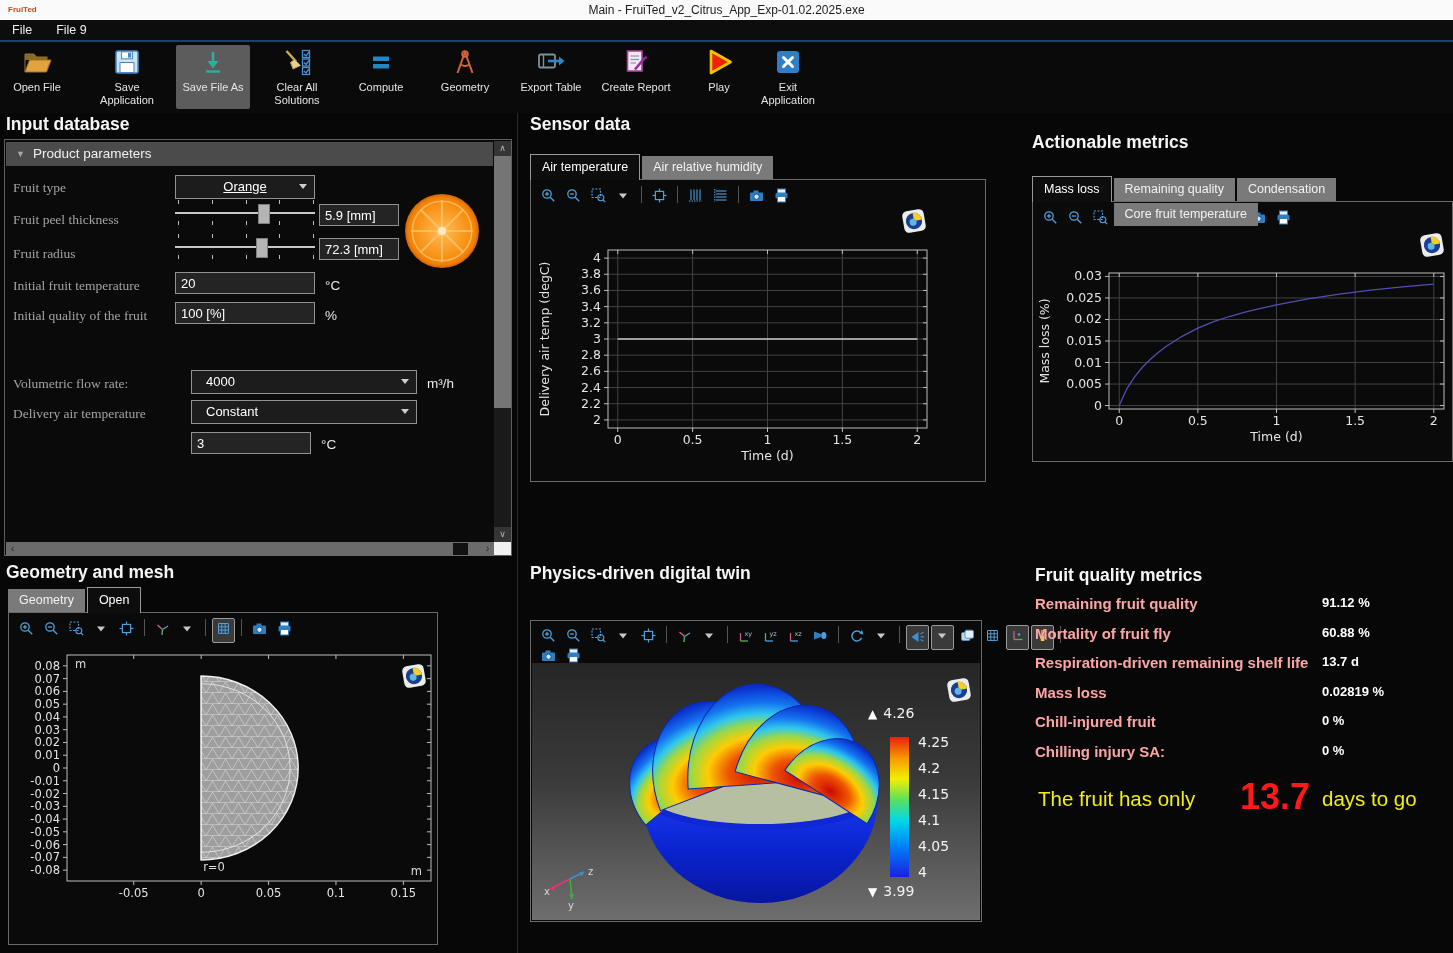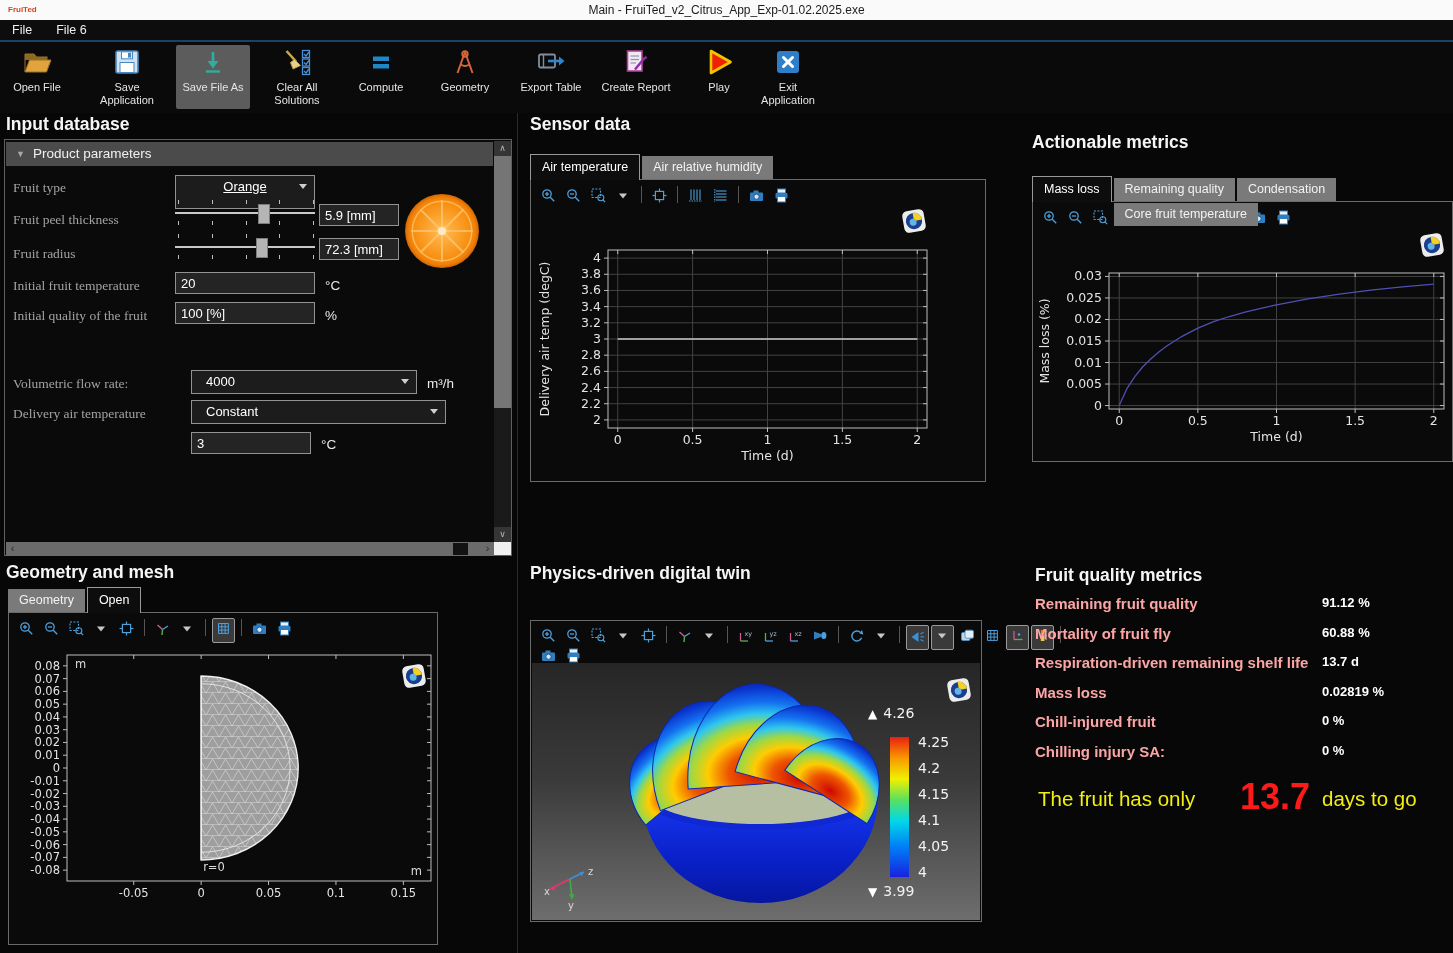--- a/index.html
+++ b/index.html
@@ -87,21 +87,21 @@
 </head>
 <body>
 
 <div id="app">
 
   <div id="titlebar">
     <span class="logo">FruiTed</span>
     <span class="ttl">Main - FruiTed_v2_Citrus_App_Exp-01.02.2025.exe</span>
   </div>
 
-  <div id="menubar"><div class="mitem">File</div><div class="mitem">File 6</div></div>
+  <div id="menubar"><div class="mitem">File</div><div class="mitem">File 9</div></div>
   <div id="blueline"></div>
   <div id="toolbar">
       <div class="tbtn" style="left: 7px; width: 60px;">
         <span class="ticon"><svg width="30" height="30" viewBox="0 0 30 30">
             <path d="M3,7 h9 l2.5,3 h11 v3 H3 Z" fill="#8a6a20"></path>
             <path d="M3,25 V7 h9 l2.5,3 h11" fill="none" stroke="#9a7226"></path>
             <path d="M3,25 L7.5,13 H29 L24.5,25 Z" fill="#e2a33c" stroke="#9a7226"></path>
           </svg></span>
         <div class="tlabel">Open File</div>
       </div>
@@ -196,21 +196,21 @@
         <div class="tlabel">Exit Application</div>
       </div>
     </div>
 
   <div class="ptitle" style="left:6px;top:114px;">Input database</div>
 
   <div class="gbox" style="left:4px;top:139px;width:508px;height:417px;">
     <div class="secthdr" style="left:1px;top:2px;width:487px;"><span class="tri">▼</span><span>Product parameters</span></div>
 
     <div class="flabel" style="left:8px;top:40px;">Fruit type</div>
-    <div class="combo centered" style="left:170px;top:35px;width:140px;height:34px;text-decoration:underline;"><span>Orange</span><span class="car"></span></div>
+    <div class="combo centered" style="left:170px;top:35px;width:140px;height:24px;text-decoration:underline;"><span>Orange</span><span class="car"></span></div>
 
     <div class="flabel" style="left:8px;top:72px;">Fruit peel thickness</div>
     <div class="slider" style="left:170px;top:60px;width:140px;">
       <div class="ticks">
           <span style="left: 2%;"></span>
           <span style="left: 26.2%;"></span>
           <span style="left: 50.4%;"></span>
           <span style="left: 74.6%;"></span>
           <span style="left: 98.8%;"></span>
         </div>
@@ -277,21 +277,21 @@
         <circle cx="38" cy="38" r="4" fill="#ffe9c0"></circle>
       </svg>
     </div>
 
 
     <div class="flabel" style="left:8px;top:236px;">Volumetric flow rate:</div>
     <div class="combo" style="left:186px;top:230px;width:226px;height:24px;line-height:22px;padding-left:14px;"><span>4000</span><span class="car"></span></div>
     <div class="funit" style="left:422px;top:236px;">m³/h</div>
 
     <div class="flabel" style="left:8px;top:266px;">Delivery air temperature</div>
-    <div class="combo" style="left:186px;top:260px;width:255px;height:24px;line-height:22px;padding-left:14px;"><span>Constant</span><span class="car"></span></div>
+    <div class="combo" style="left:186px;top:260px;width:226px;height:24px;line-height:22px;padding-left:14px;"><span>Constant</span><span class="car"></span></div>
 
     <input class="ffield" style="left: 186px; top: 292px; width: 120px; height: 22px;" value="3">
     <div class="funit" style="left:316px;top:297px;">°C</div>
 
     <div class="vscroll" style="left:489px;top:1px;height:401px;">
       <div class="btn" style="top:0;">∧</div>
       <div class="thumb" style="top:15px;height:252px;"></div>
       <div class="btn" style="top:386px;">∨</div>
     </div>
     <div class="hscroll" style="left:1px;top:402px;width:488px;">

